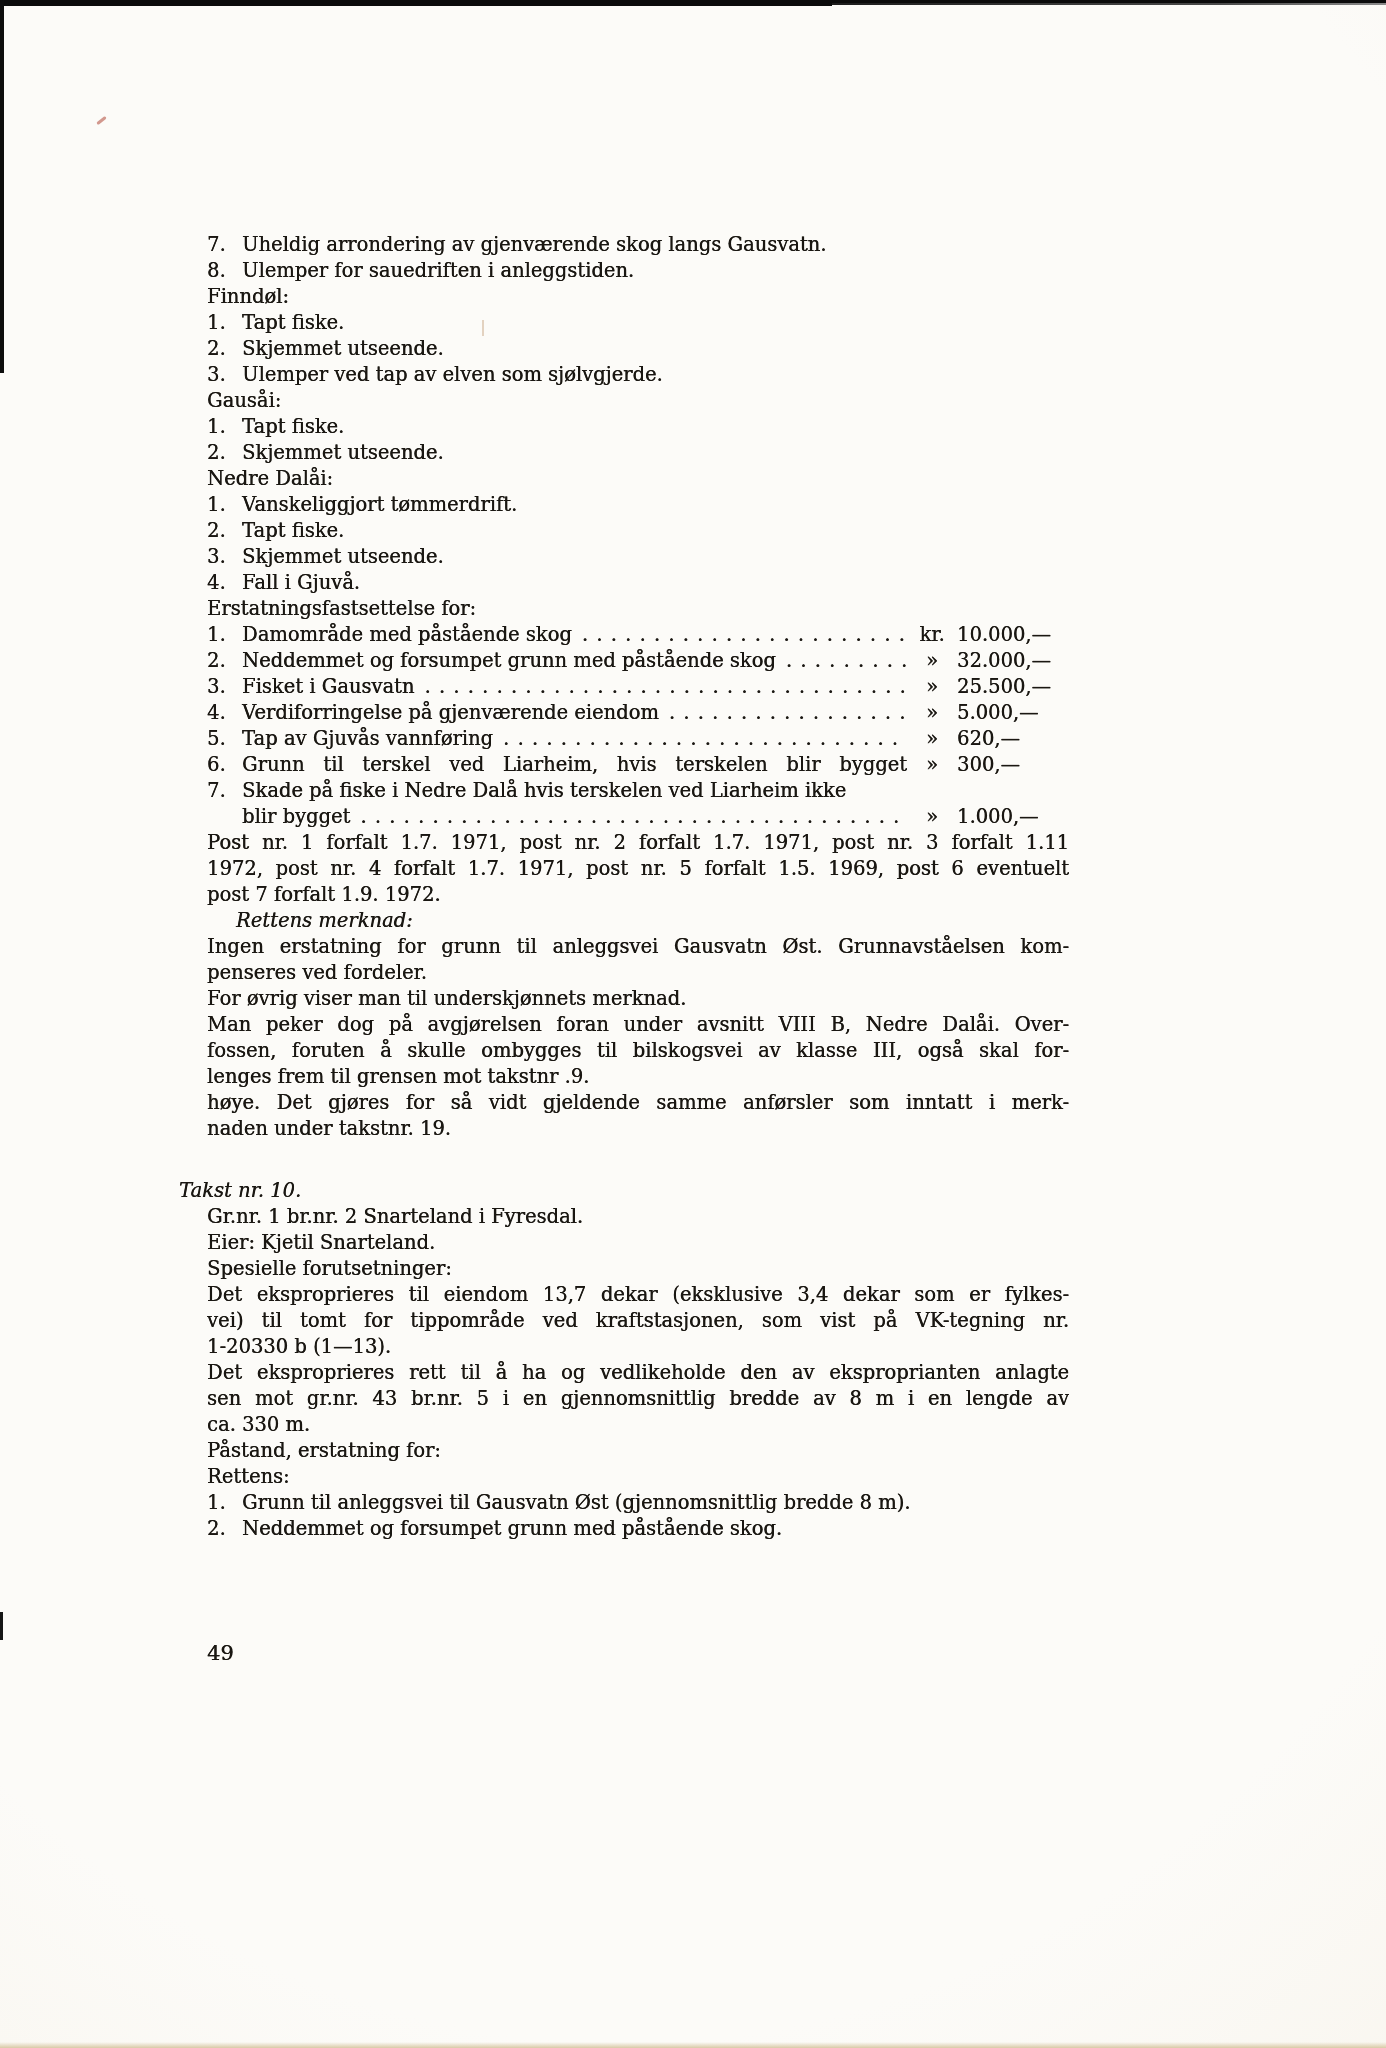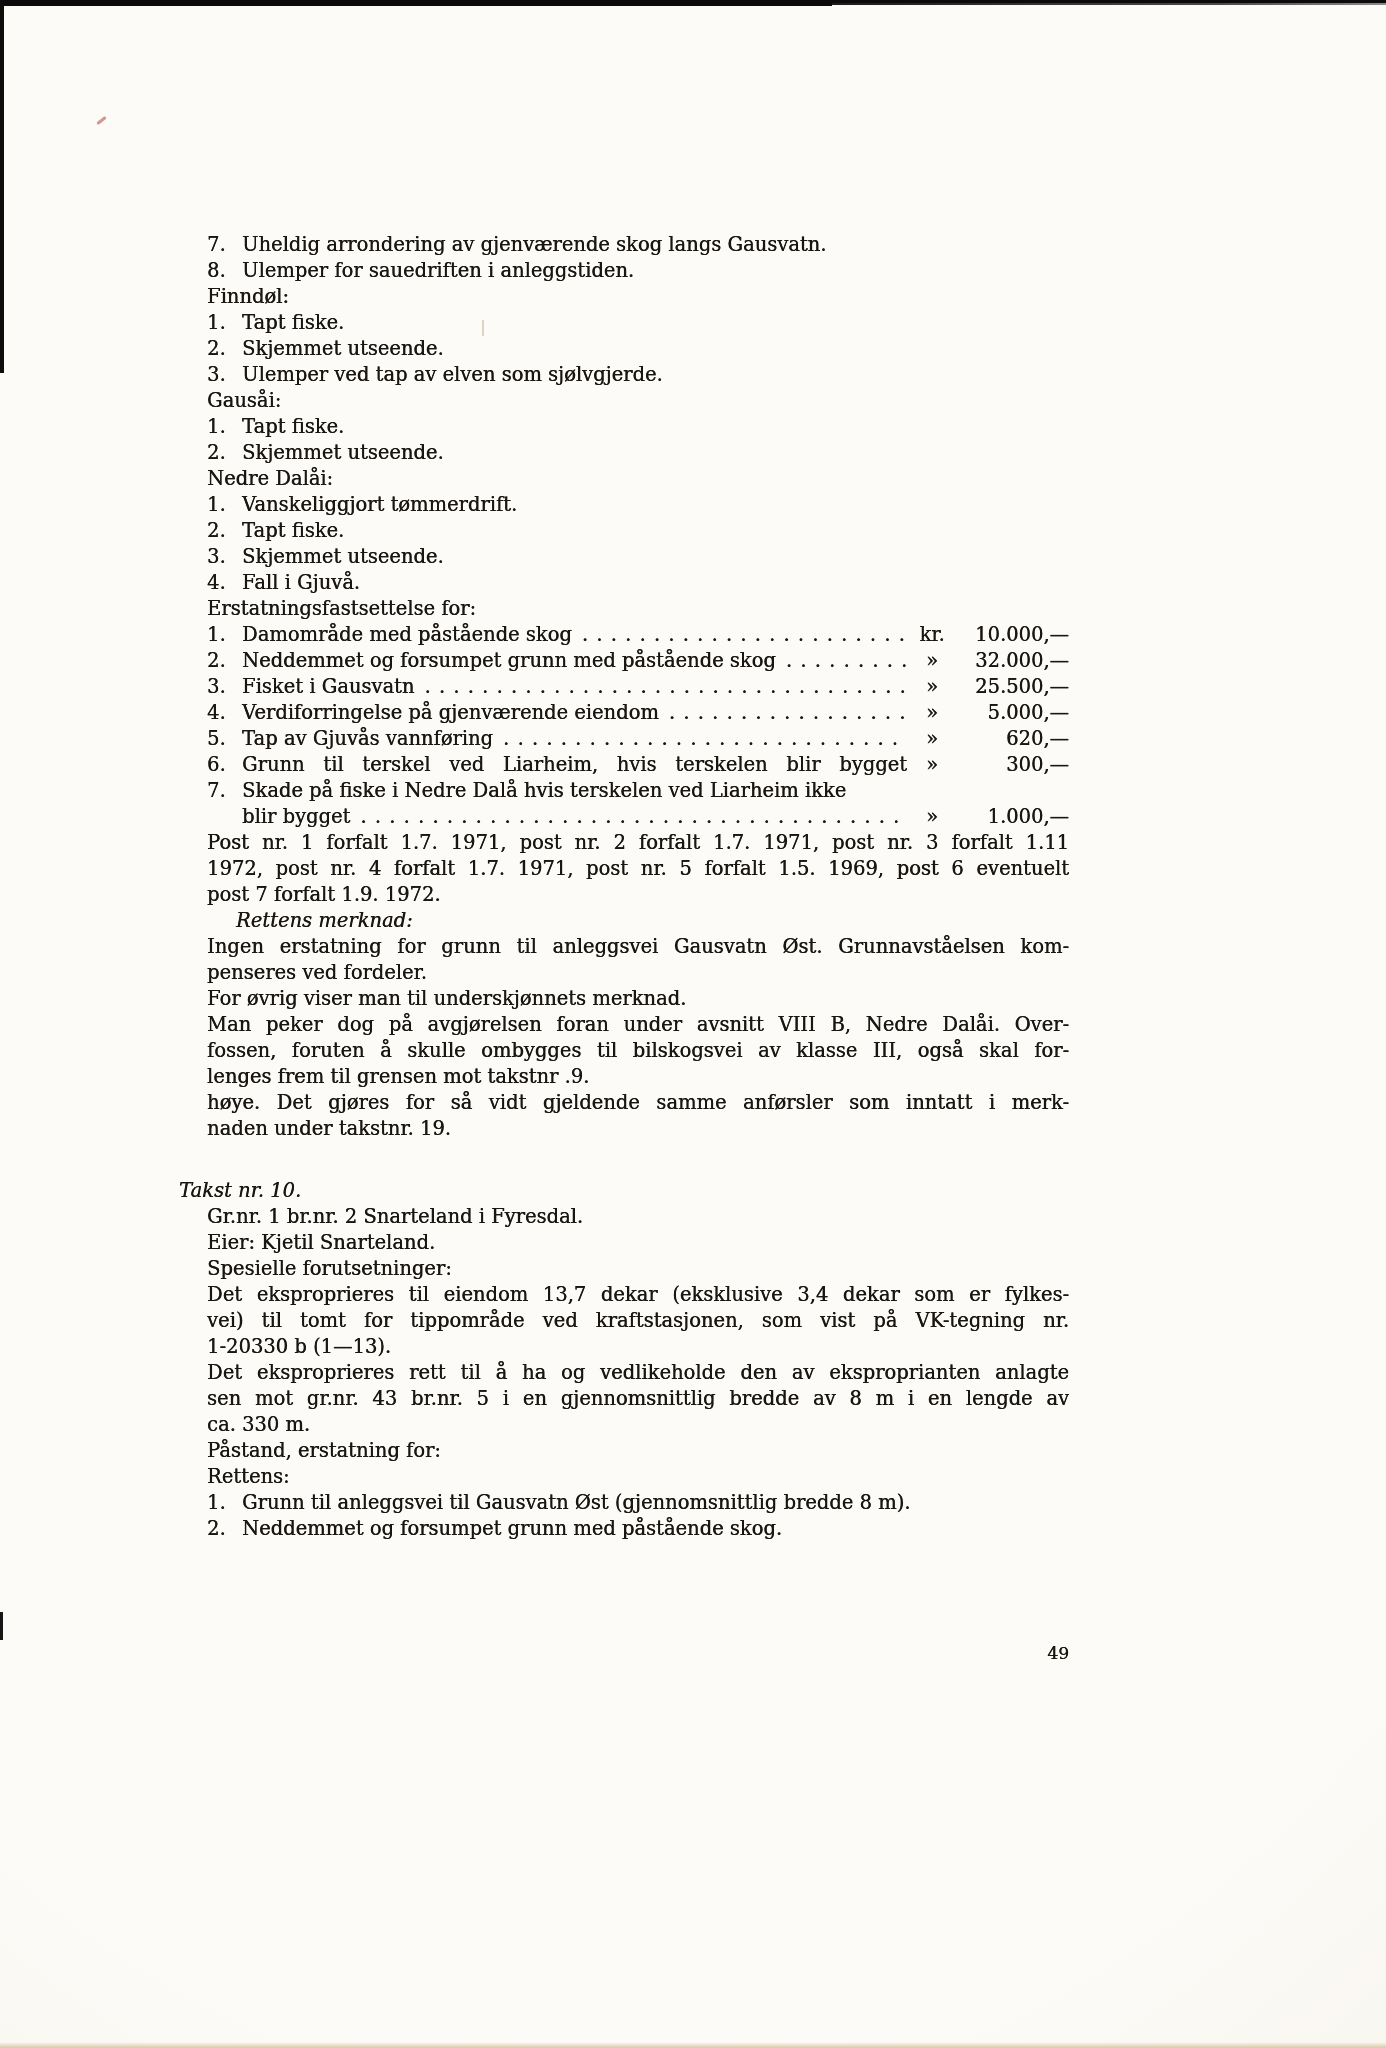--- a/index.html
+++ b/index.html
@@ -36,24 +36,24 @@
   .line{white-space:nowrap;}
   .line.j{white-space:normal;text-align:justify;text-align-last:justify;height:26px;overflow:hidden;}
   .line.italic{font-style:italic;margin-left:29px;}
   .heading{font-style:italic;margin-top:36px;margin-left:-28px;white-space:nowrap;}
   .row{display:flex;}
   .num{flex:0 0 35px;}
   .rtext{flex:0 1 auto;white-space:nowrap;}
   .rtext.fill{flex:1 1 0;text-align:justify;text-align-last:justify;overflow:hidden;height:26px;}
   .leader{flex:1 1 0;overflow:hidden;white-space:nowrap;padding:0 4px 0 10px;letter-spacing:1px;}
   .cur{flex:0 0 50px;text-align:center;}
-  .amt{flex:0 0 112px;text-align:right;}
+  .amt{flex:0 0 112px;}
   .page-number{
-    position:absolute;left:207px;top:1640px;width:862px;text-align:right;
-    font-size:17px;line-height:26px;color:#1a1712;text-shadow:0.35px 0 0 currentColor;
+    position:absolute;left:207px;top:1640px;width:862px;text-align:left;
+    font-size:21px;line-height:26px;color:#1a1712;text-shadow:0.35px 0 0 currentColor;
   }
 </style>
 </head>
 <body>
 
 <div class="page">
   <div class="edge-top-a"></div>
   <div class="edge-top-b"></div>
   <div class="edge-top-c"></div>
   <div class="edge-left"></div>

